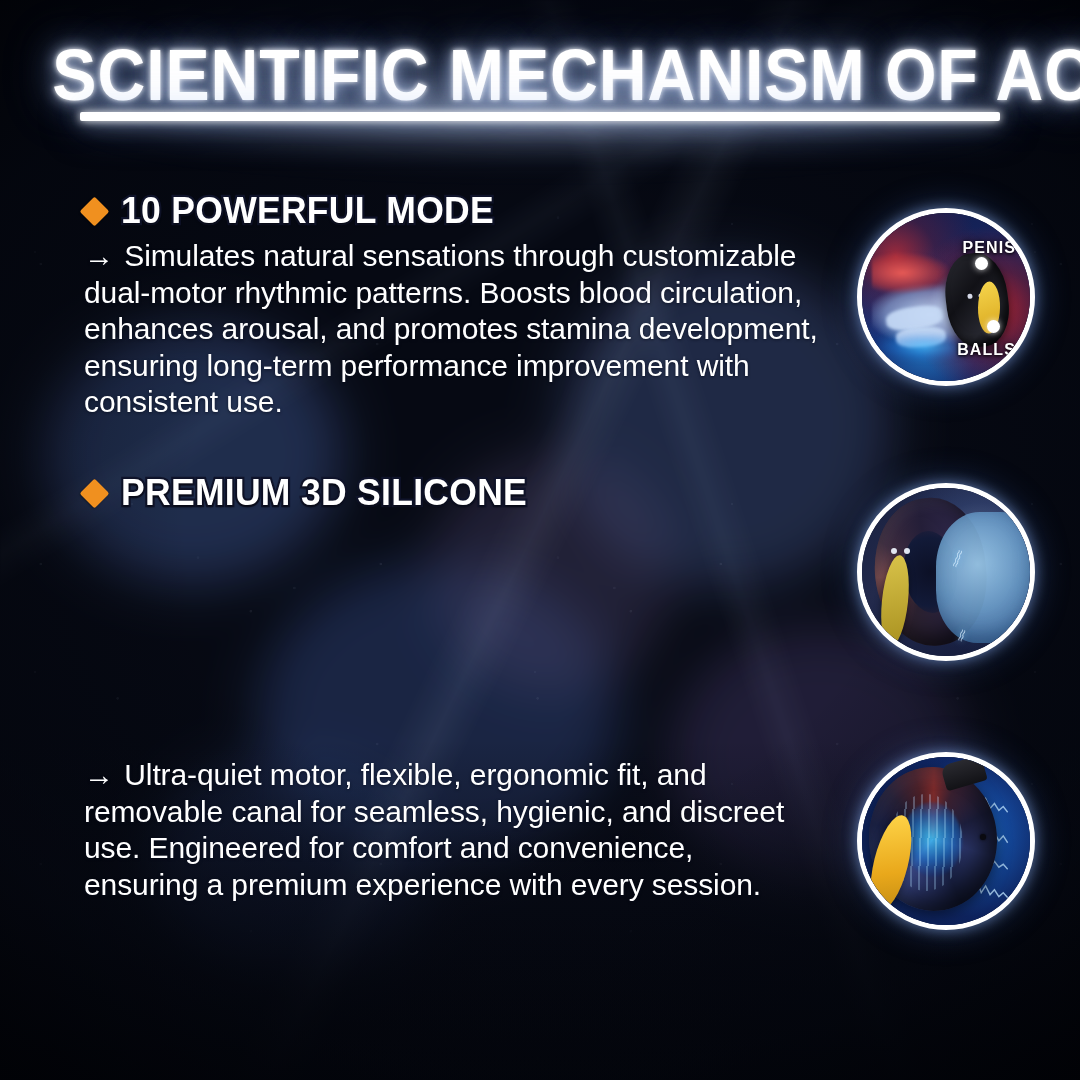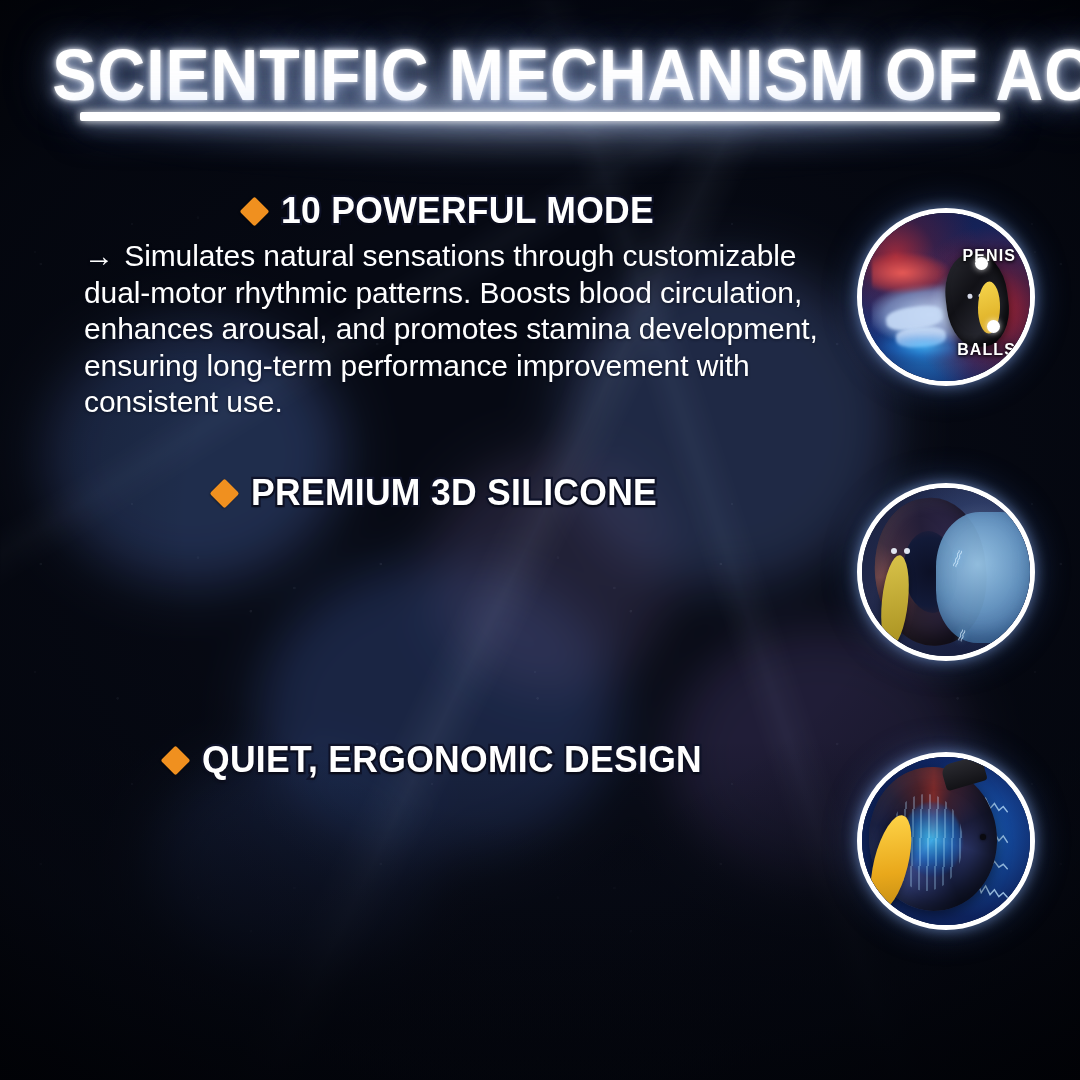--- a/index.html
+++ b/index.html
@@ -101,21 +101,20 @@
   
   .content {
     position:absolute; left:84px; top:190px; width:745px;
   }
   .section { position:relative; }
   .section + .section { margin-top:4px; }
 
   .sec-head {
     display:flex; align-items:center; gap:16px;
     margin-bottom:6px;
-    justify-content:center;
   }
   .diamond {
     width:21px; height:21px; flex:0 0 21px;
     background:#f0901f;
     transform:rotate(45deg);
     border-radius:2px;
     box-shadow:0 1px 2px rgba(0,0,0,.45);
   }
   .sec-title {
     font-family:"Liberation Sans Narrow","Liberation Sans", sans-serif;
@@ -368,40 +367,37 @@
     </div>
 
     <div class="section s2">
       <div class="sec-head">
         <span class="diamond"></span>
         <span class="sec-title">PREMIUM 3D SILICONE</span>
       </div>
     </div>
 
     <div class="section s3">
-      <div class="sec-head">
-        <span class="diamond"></span>
-        <span class="sec-title">QUIET, ERGONOMIC DESIGN</span>
-      </div>
+      <div class="sec-body"><span class="arrow">→</span> <span>Ultra-quiet motor, flexible, ergonomic fit, and removable canal for seamless, hygienic, and discreet use. Engineered for comfort and convenience, ensuring a premium experience with every session.</span></div>
     </div>
 
   </div>
 
   <div class="circle" style="left:857px; top:208px;">
     <div class="inner">
       <div class="c1-bg"></div>
       <div class="c1-hand"></div>
       <div class="c1-finger" style="left:14%; top:56%; width:34%; height:13%; transform:rotate(-8deg);"></div>
       <div class="c1-finger" style="left:20%; top:68%; width:30%; height:12%; transform:rotate(-4deg);"></div>
       <div class="c1-wave"></div>
       <div class="c1-ring">
         <span class="eye" style="left:22px; top:40px;"></span>
         <span class="eye" style="left:33px; top:41px;"></span>
       </div>
-      <span class="lbl" style="right:14px; top:34px;">PENIS</span>
+      <span class="lbl" style="right:14px; top:26px;">PENIS</span>
       <span class="dot" style="right:42px; top:44px;"></span>
       <span class="lbl" style="right:14px; bottom:22px;padding-left:9px;">BALLS</span>
       <span class="dot" style="right:30px; bottom:48px;"></span>
     </div>
   </div>
 
   <div class="circle" style="left:857px; top:483px;">
     <div class="inner">
       <div class="c2-bg"></div>
       <div class="c2-ring"></div>

